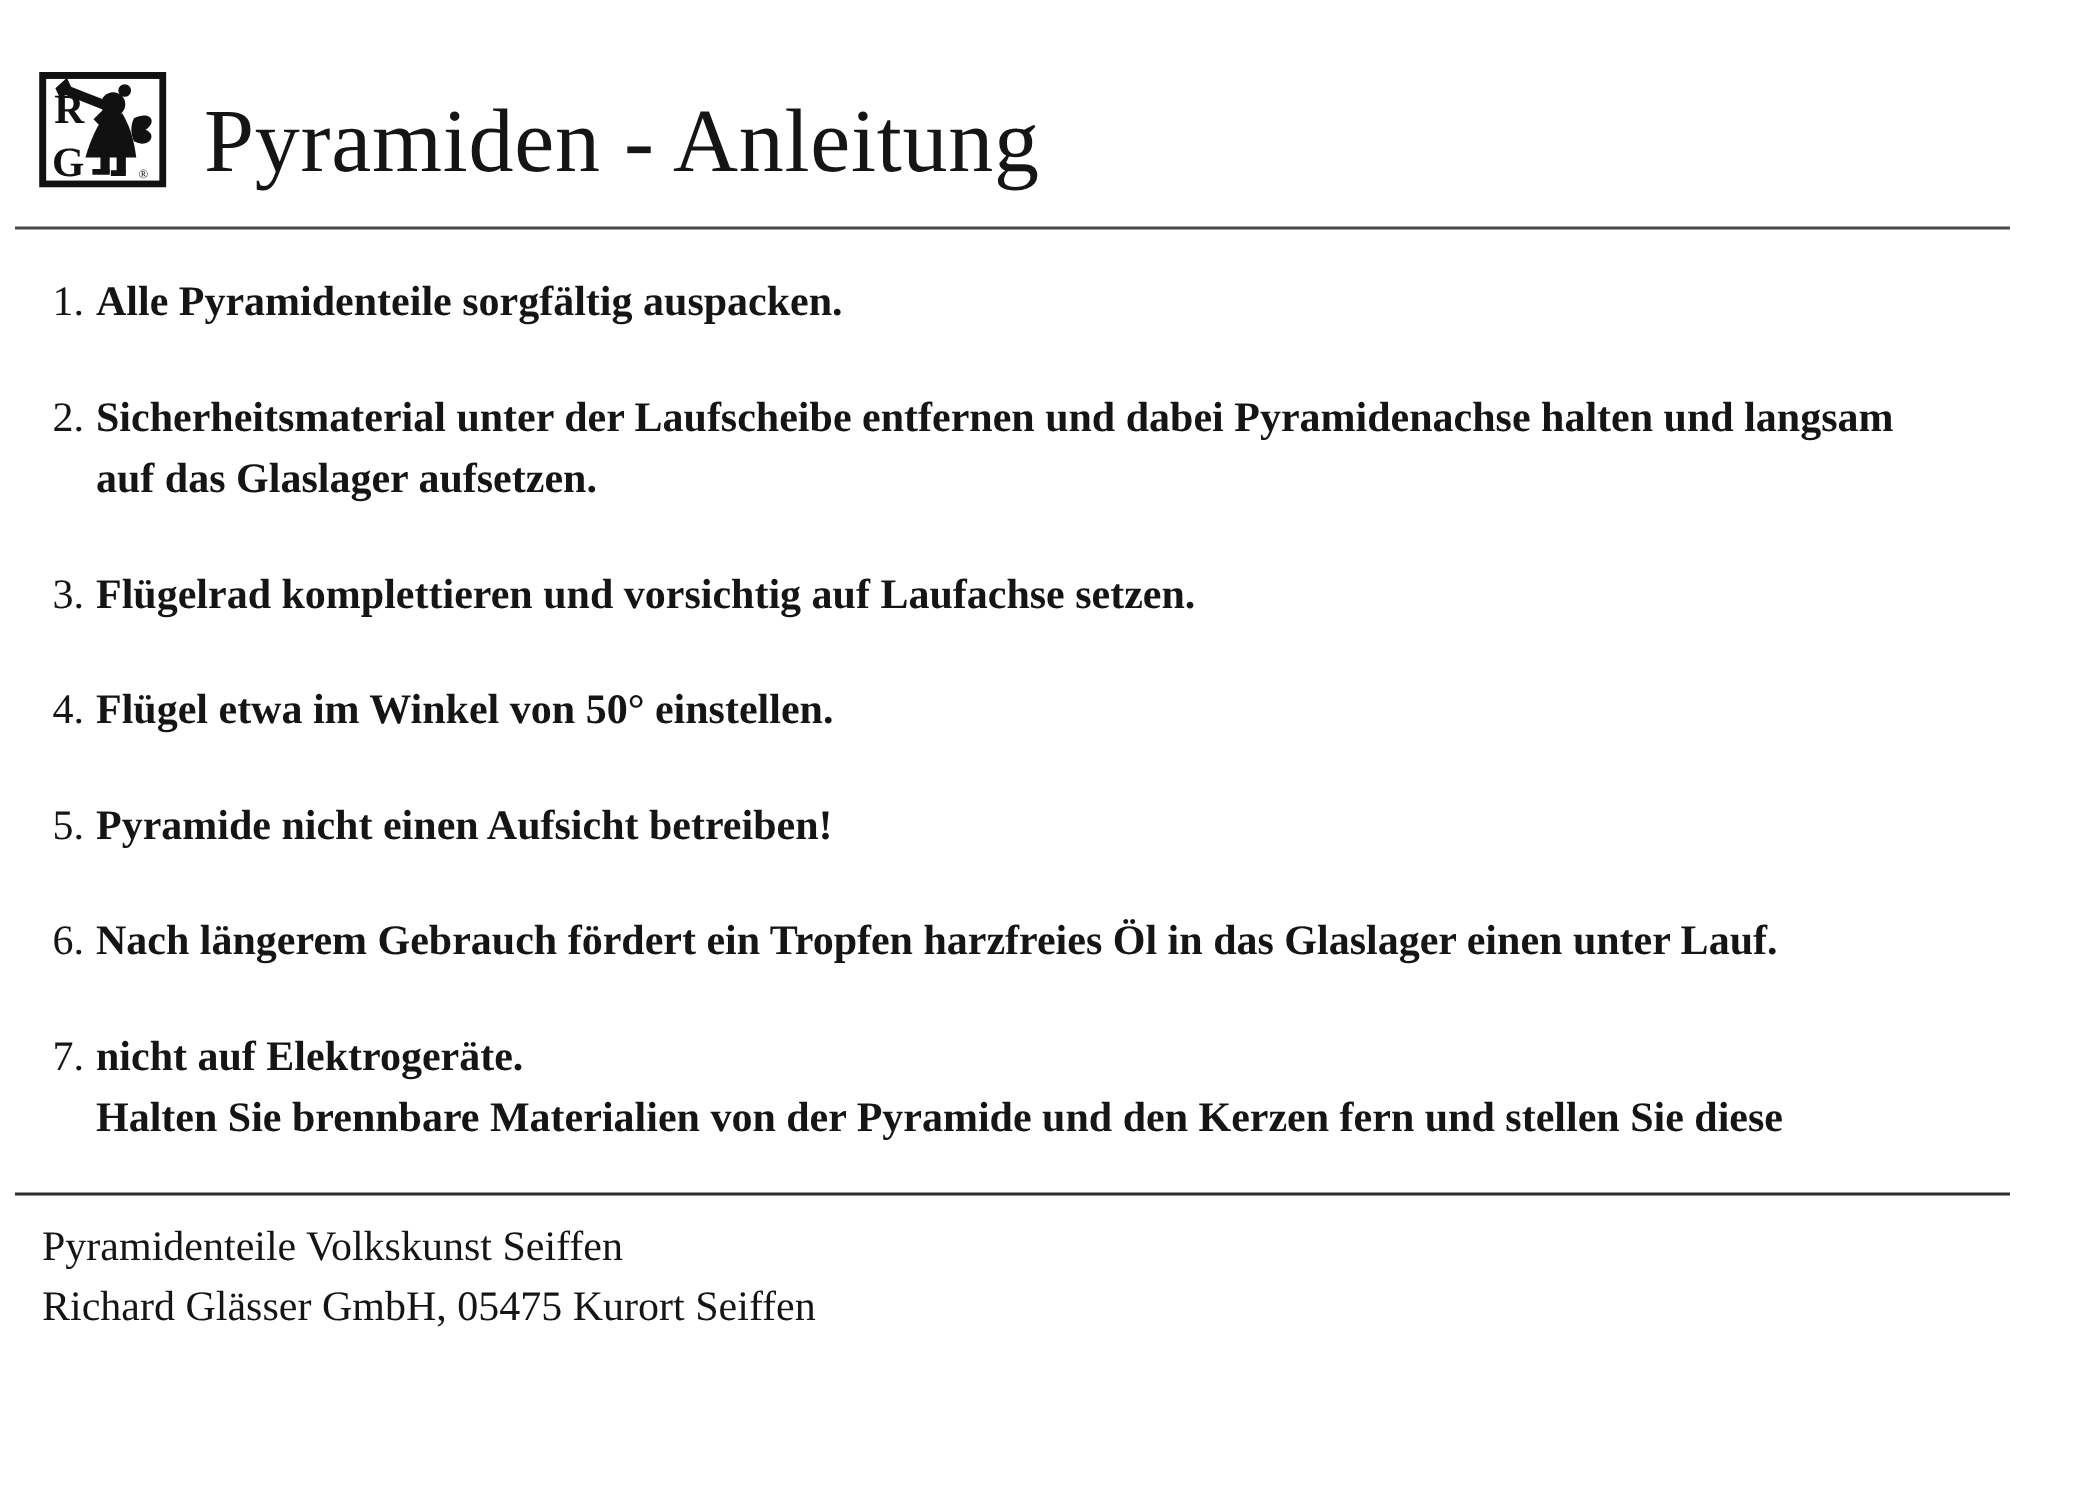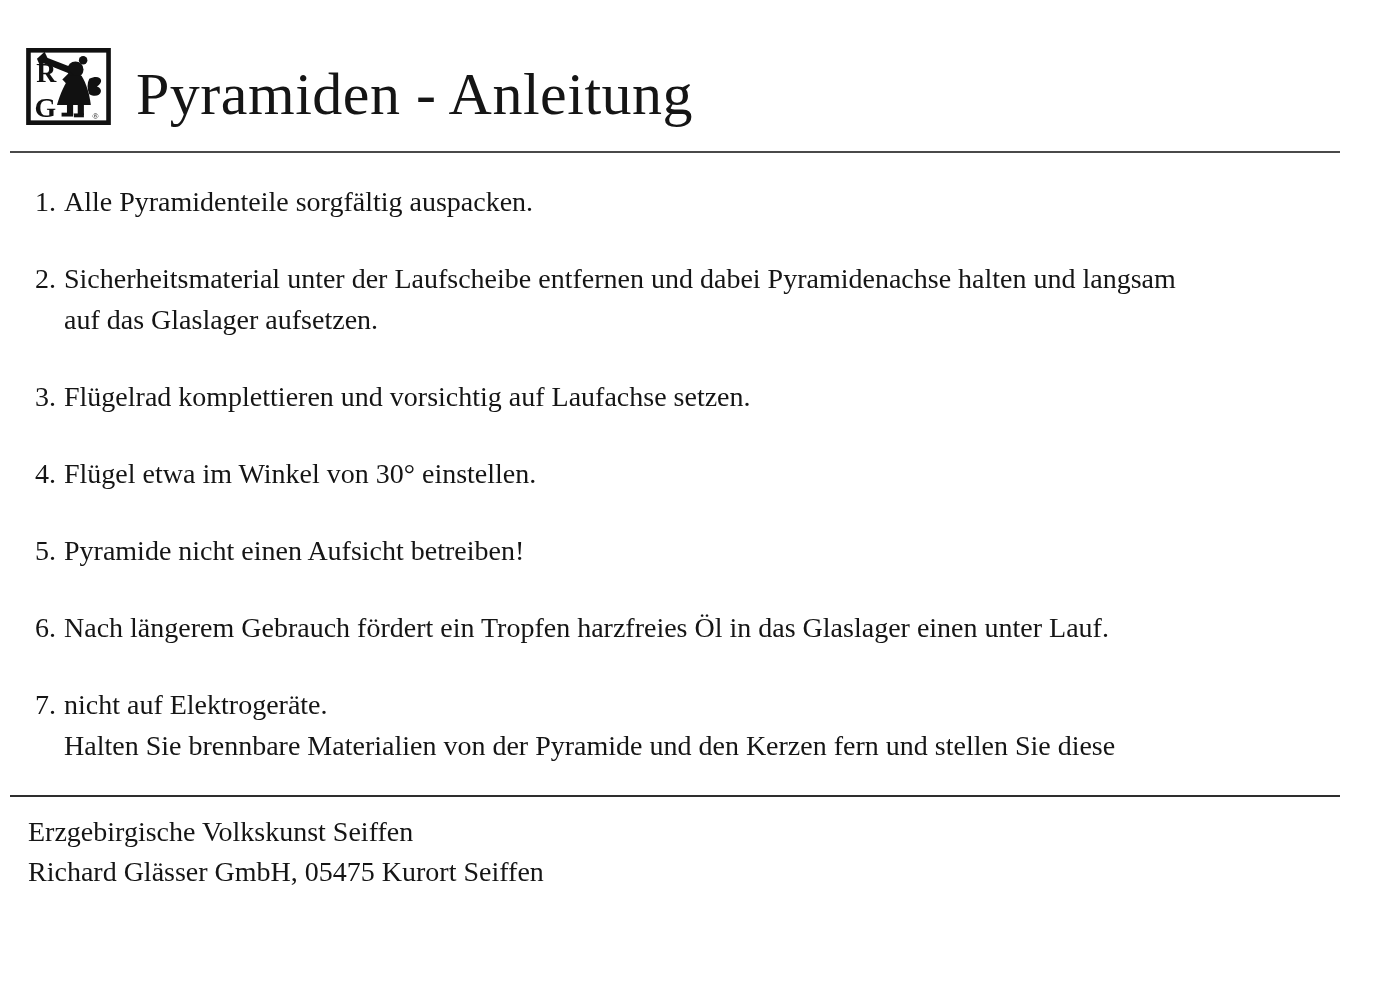--- a/index.html
+++ b/index.html
@@ -27,21 +27,21 @@
   .rule--footer { margin-top: 29px; border-top-color: #2e2e2e; }
 
   
   .instructions {
     list-style: none; margin: 28px 0 0 35px; padding: 0;
     font-size: 28px; line-height: 41px;
   }
   .item { position: relative; padding-left: 29px; margin: 0 0 36px 0; }
   .item:last-child { margin-bottom: 0; }
   .num { position: absolute; left: 0; top: 0; }
-  .line { display: block; white-space: nowrap; }
+  .line { display: block; white-space: nowrap; font-weight: bold; }
 
   
   .footer { margin: 15px 0 0 28px; font-size: 28px; line-height: 40px; }
   .footer-line { white-space: nowrap; }
 </style>
 </head>
 <body>
 
 <div class="page">
 
@@ -81,37 +81,37 @@
       <span class="num">2.</span>
       <span class="line">Sicherheitsmaterial unter der Laufscheibe entfernen und dabei Pyramidenachse halten und langsam</span>
       <span class="line">auf das Glaslager aufsetzen.</span>
     </li>
     <li class="item">
       <span class="num">3.</span>
       <span class="line">Flügelrad komplettieren und vorsichtig auf Laufachse setzen.</span>
     </li>
     <li class="item">
       <span class="num">4.</span>
-      <span class="line">Flügel etwa im Winkel von 30° einstellen.</span>
+      <span class="line">Flügel etwa im Winkel von 50° einstellen.</span>
     </li>
     <li class="item">
       <span class="num">5.</span>
       <span class="line">Pyramide nicht einen Aufsicht betreiben!</span>
     </li>
     <li class="item">
       <span class="num">6.</span>
       <span class="line">Nach längerem Gebrauch fördert ein Tropfen harzfreies Öl in das Glaslager einen unter Lauf.</span>
     </li>
     <li class="item">
       <span class="num">7.</span>
       <span class="line">nicht auf Elektrogeräte.</span>
       <span class="line">Halten Sie brennbare Materialien von der Pyramide und den Kerzen fern und stellen Sie diese</span>
     </li>
   </ol>
 
   <hr class="rule rule--footer">
 
   <footer class="footer">
-    <div class="footer-line">Erzgebirgische Volkskunst Seiffen</div>
+    <div class="footer-line">Pyramidenteile Volkskunst Seiffen</div>
     <div class="footer-line">Richard Glässer GmbH, 05475 Kurort Seiffen</div>
   </footer>
 
 </div>
 
 </body></html>

